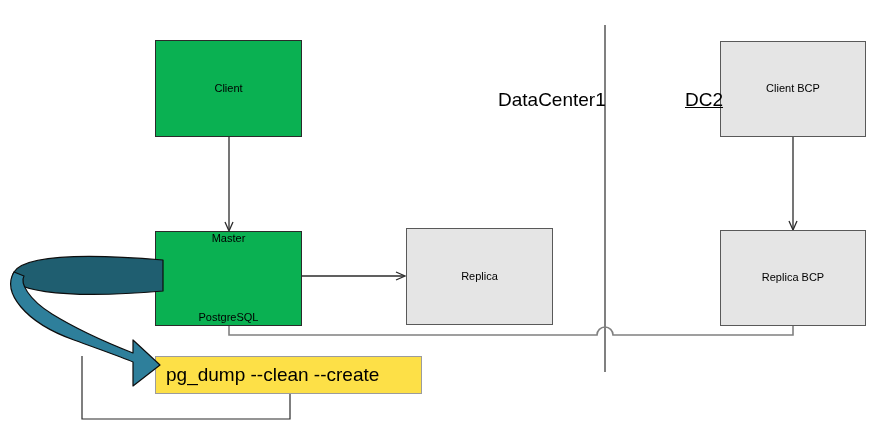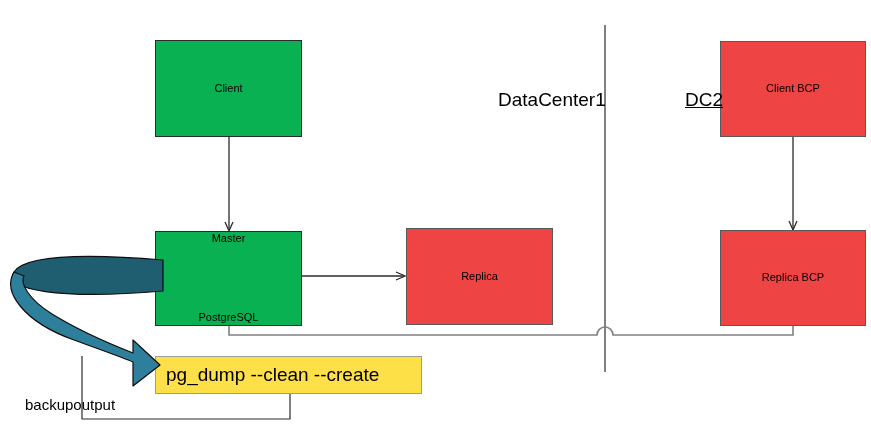--- a/index.html
+++ b/index.html
@@ -24,21 +24,21 @@
     text-align: center;
     color: #000000;
     line-height: 1.25;
   }
   .node-green {
     background: #0AB152;
     border: 1px solid #2b2b2b;
     font-size: 11px;
   }
   .node-gray {
-    background: #ef4444;
+    background: #e5e5e5;
     border: 1px solid #595959;
     font-size: 11px;
   }
   .node-plain {
     background: #fde047;
     border: 1px solid #9c9c9c;
     font-size: 19px;
     justify-content: flex-start;
     padding-left: 10px;
   }
@@ -130,15 +130,14 @@
              C 104,351 124,358 133,362
              L133,386 L160,365 L133,340 L133,353
              C 110,344 78,330 52,314
              C 28,299 20,283 24,276 Z" fill="#2E7F9B" stroke="#0d0d0d" stroke-width="1.2" stroke-linejoin="round"></path>
   </svg>
 
   <div class="zone-label" style="left:450px; top:89px;">DataCenter1</div>
 
   <div class="zone-label" style="left:637px; top:89px;text-decoration:underline;">DC2</div>
 
-  <div class="free-label" style="left:25px; top:396px;">backupoutput</div>
 
 </div>
 
 </body></html>

